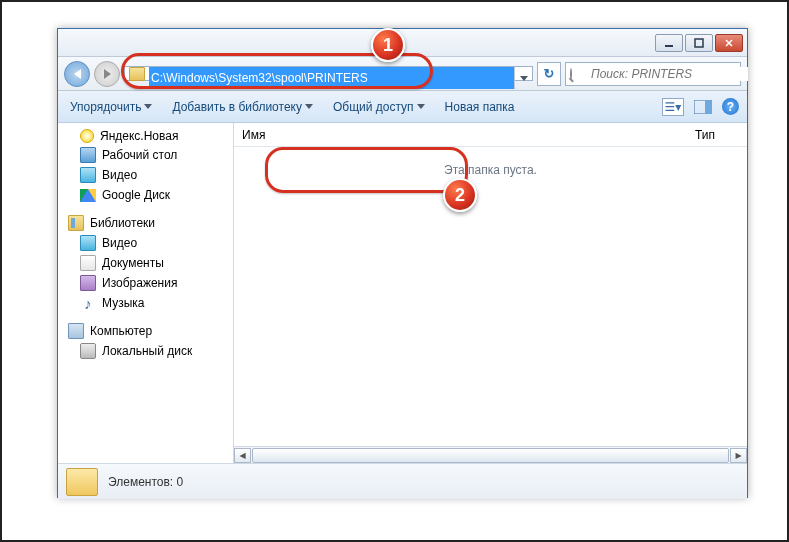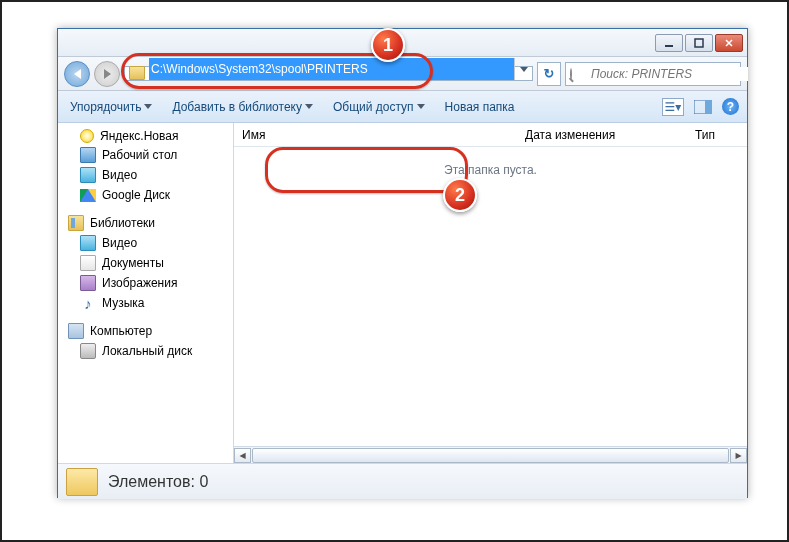--- a/index.html
+++ b/index.html
@@ -12,21 +12,21 @@
 .win-btn { width: 28px; height: 18px; margin-left: 2px; border: 1px solid #8a9bb2; background: linear-gradient(#f3f6fa,#d7e1ec); display: flex; align-items: center; justify-content: center; cursor: pointer; font-size: 9px; color: #2b3a4f; border-radius: 2px; }
 .win-btn.close { background: linear-gradient(#e98b7a,#c94a32); color: #fff; border-color: #9b3a28; }
 
 
 .navrow { height: 34px; display: flex; align-items: center; padding: 2px 6px; gap: 4px; background: linear-gradient(#f5f9fd,#e9eef5); border-bottom: 1px solid #c0c9d6; }
 .nav-btn { width: 26px; height: 26px; border-radius: 50%; background: radial-gradient(#bcd6ef,#6fa8dc); border: 1px solid #5c8ec2; display: flex; align-items: center; justify-content: center; cursor: pointer; }
 .nav-btn.fwd { background: radial-gradient(#eee,#ccc); border-color: #aaa; }
 .nav-arrow { width: 0; height: 0; border-top: 5px solid transparent; border-bottom: 5px solid transparent; }
 .nav-btn .nav-arrow { border-right: 7px solid #fff; }
 .nav-btn.fwd .nav-arrow { border-right: none; border-left: 7px solid #888; }
-.addr-wrap { flex: 1; height: 15px; border: 1px solid #9cb3c9; background: #fff; display: flex; align-items: flex-end; }
+.addr-wrap { flex: 1; height: 15px; border: 1px solid #9cb3c9; background: #fff; display: flex; align-items: flex-start; }
 .folder-glyph { width: 16px; height: 14px; background: linear-gradient(#f7e39a,#e6c15c); border: 1px solid #c9a53d; margin: 0 4px; border-radius: 1px; }
 .addr-input { flex: 1; border: none; outline: none; font-size: 12px; height: 22px; padding: 0 2px; background: #3399ff; color: #fff; }
 .addr-drop { width: 18px; height: 22px; border-left: 1px solid #c0c9d6; display: flex; align-items: center; justify-content: center; cursor: pointer; }
 .tri-down { width: 0; height: 0; border-left: 4px solid transparent; border-right: 4px solid transparent; border-top: 5px solid #4a5a6e; }
 .refresh-btn { width: 24px; height: 24px; border: 1px solid #9cb3c9; background: #fff; display: flex; align-items: center; justify-content: center; cursor: pointer; color: #2c72b8; font-weight: bold; font-size: 13px; }
 .search-box { width: 176px; height: 24px; border: 1px solid #9cb3c9; background: #fff; display: flex; align-items: center; padding: 0 4px; gap: 19px; }
 .search-ico { width: 12px; height: 12px; border: 1.5px solid #888; border-radius: 50%; position: relative; }
 .search-ico::after { content:''; position:absolute; width:5px; height:1.5px; background:#888; bottom:-2px; right:-3px; transform:rotate(45deg); }
 .search-input { border:none; outline:none; flex:1; font-size:12px; color:#888; font-style:italic; }
 
@@ -63,21 +63,21 @@
 .col { padding:0 8px; border-right:1px solid transparent; cursor:pointer; }
 .col.name { flex:1; }
 .col.date { width:130px; }
 .col.type { width:60px; }
 .empty-msg { text-align:center; color:#6b7684; font-size:12px; padding:16px 0; }
 .hscroll { height:17px; border-top:1px solid #d0dae6; display:flex; align-items:center; background:#f1f4f8; margin-top:auto; }
 .hscroll .sb-btn { width:17px; height:15px; border:1px solid #aab8c8; background:linear-gradient(#fff,#e2e9f1); display:flex; align-items:center; justify-content:center; cursor:pointer; font-size:8px; color:#555; }
 .hscroll .thumb { flex:1; height:15px; border:1px solid #aab8c8; background:linear-gradient(#fff,#dde6f0); margin:0 1px; border-radius:2px; cursor:pointer; }
 
 
-.status { height:36px; border-top:1px solid #d0dae6; display:flex; align-items:center; padding:0 8px; gap:10px; font-size:16px; color:#333; background:linear-gradient(#f5f9fd,#e9eef5); }
+.status { height:36px; border-top:1px solid #d0dae6; display:flex; align-items:center; padding:0 8px; gap:10px; font-size:12px; color:#333; background:linear-gradient(#f5f9fd,#e9eef5); }
 .big-folder { width:32px; height:28px; background:linear-gradient(#fce9a8,#efc75e); border:1px solid #caa23f; border-radius:2px; }
 
 
 .callout-ring { position:absolute; border:3px solid #d63020; border-radius:18px; pointer-events:none; box-shadow:0 1px 2px rgba(0,0,0,.25); }
 .ring1 { left:121px; top:53px; width:312px; height:36px; }
 .ring2 { left:265px; top:147px; width:203px; height:46px; }
 .badge { position:absolute; width:34px; height:34px; border-radius:50%; background:radial-gradient(circle at 35% 30%, #ff7a4a, #d63020 60%, #8f1c0f); border:2px solid #fff; color:#fff; font-weight:bold; font-size:18px; display:flex; align-items:center; justify-content:center; box-shadow:0 2px 4px rgba(0,0,0,.4); pointer-events:none; }
 .badge1 { left:371px; top:28px; }
 .badge2 { left:443px; top:178px; }
 </style>
@@ -208,21 +208,20 @@
         </div>
       <div class="side-item">
           <div class="ico ico-disk"></div>
           <span>Локальный диск</span>
         </div>
     </div>
 
     <div class="content">
       <div class="col-headers">
         <div class="col name">Имя</div>
-        <div class="col date">Дата изменения</div>
         <div class="col type">Тип</div>
       </div>
       <div class="empty-msg">Эта папка пуста.</div>
       <div class="hscroll">
         <div class="sb-btn">◀</div>
         <div class="thumb"></div>
         <div class="sb-btn">▶</div>
       </div>
     </div>
   </div>

